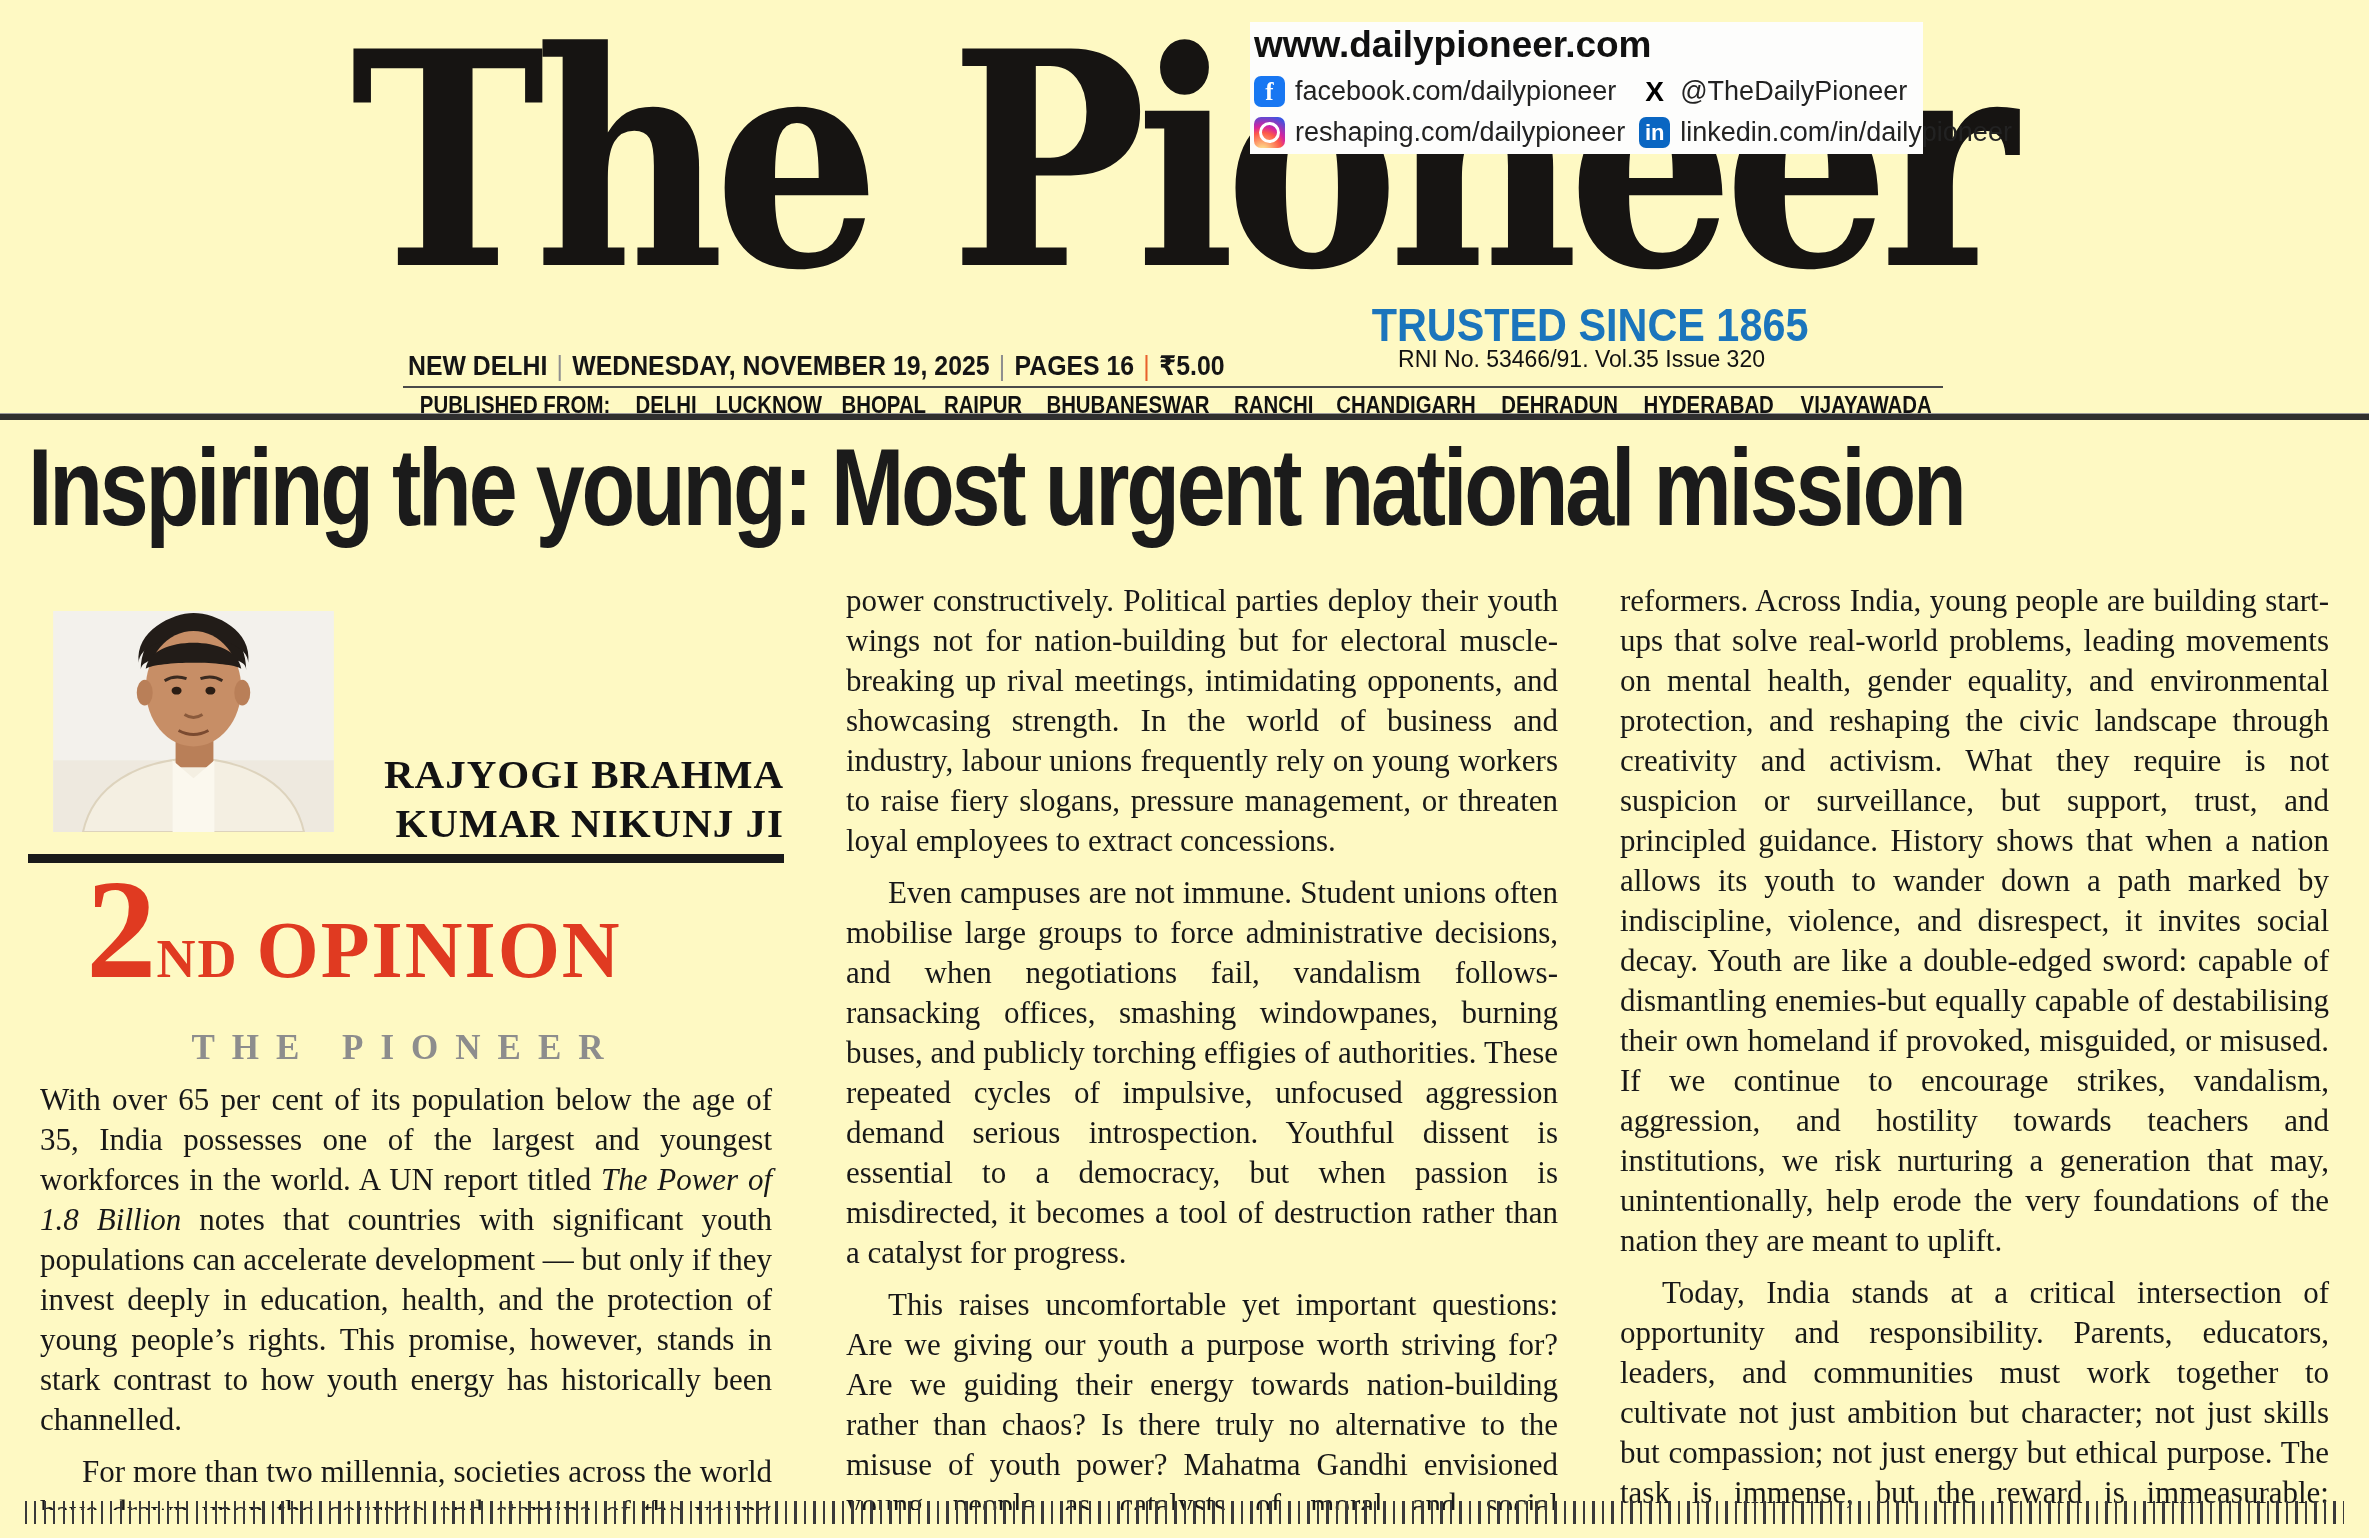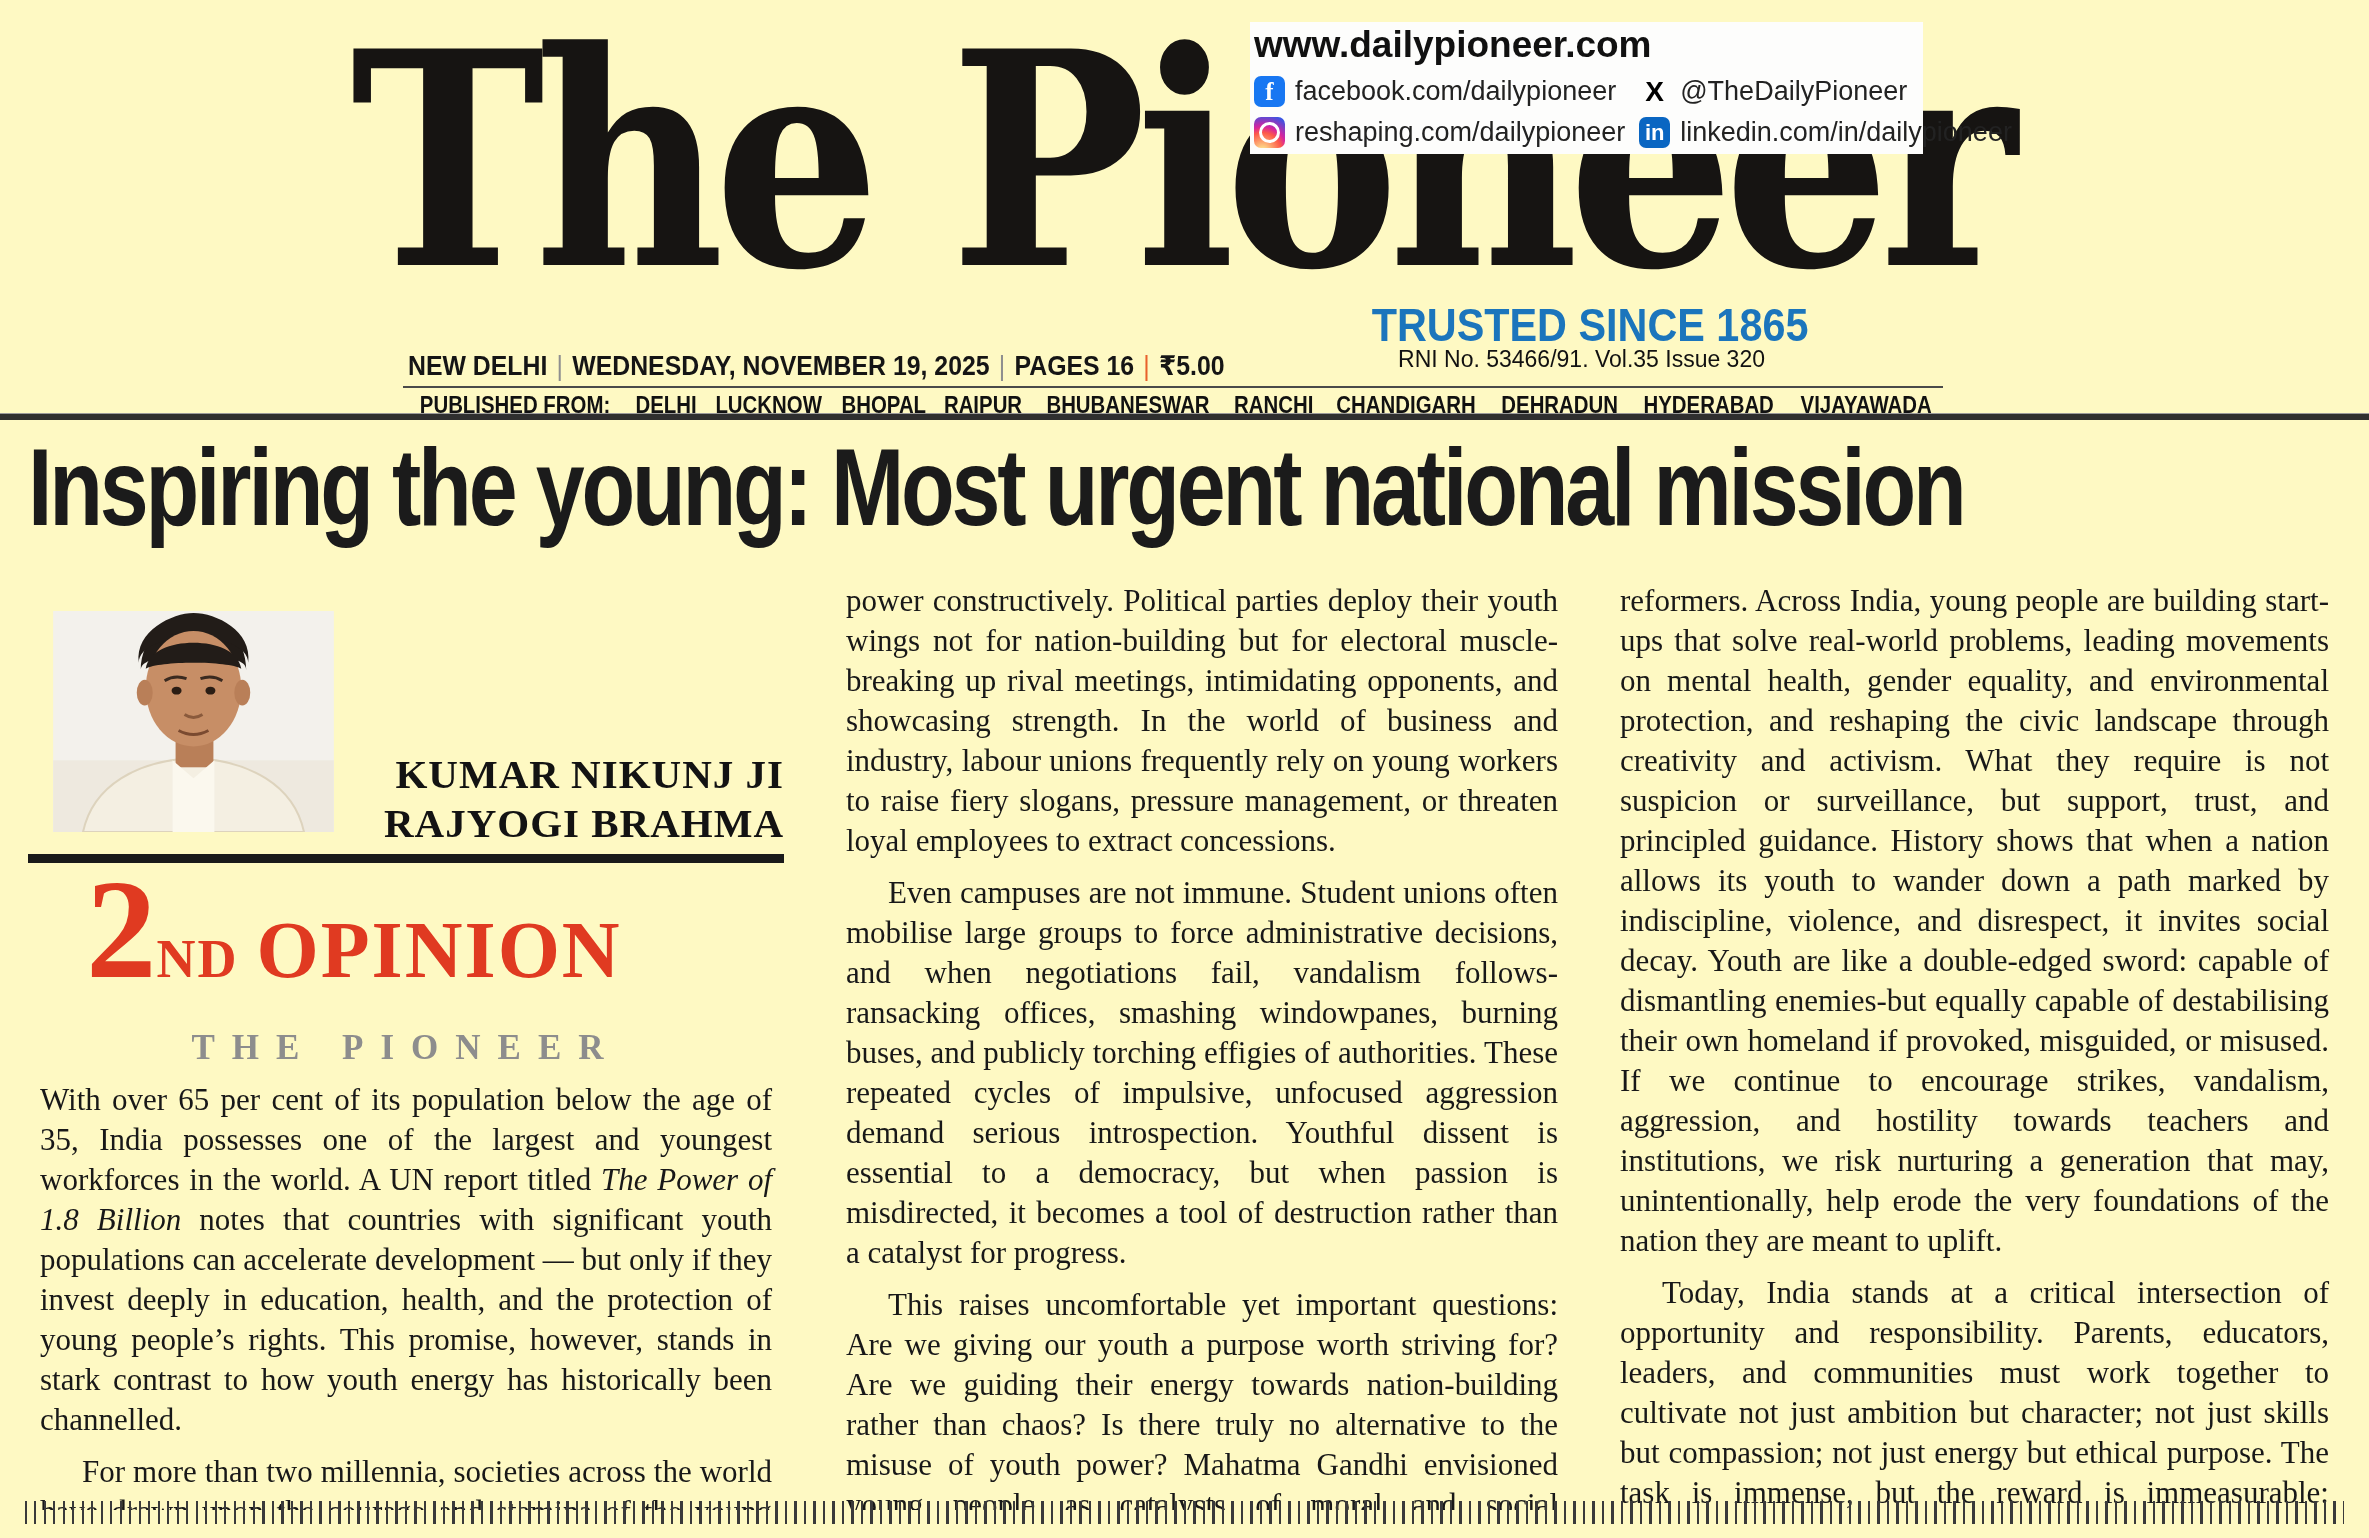--- a/index.html
+++ b/index.html
@@ -169,22 +169,22 @@
           <ellipse cx="190" cy="82" rx="8" ry="13" fill="#b97f58"></ellipse>
           <path d="M112 70 q10 -6 22 -2" stroke="#3a2a20" stroke-width="3" fill="none"></path>
           <path d="M148 68 q12 -4 22 2" stroke="#3a2a20" stroke-width="3" fill="none"></path>
           <ellipse cx="124" cy="80" rx="5" ry="4" fill="#2b1d14"></ellipse>
           <ellipse cx="158" cy="80" rx="5" ry="4" fill="#2b1d14"></ellipse>
           <path d="M132 104 q9 6 18 0" stroke="#8a5a3c" stroke-width="3" fill="none"></path>
           <path d="M126 120 q15 8 30 0" stroke="#7a4a30" stroke-width="3" fill="none"></path>
           <path d="M120 150 L141 168 L162 150 L162 222 L120 222 Z" fill="#fbf8ee"></path>
         </svg>
         <div class="author-name">
+          <div>RAJYOGI BRAHMA</div>
           <div>KUMAR NIKUNJ JI</div>
-          <div>RAJYOGI BRAHMA</div>
         </div>
       </div>
 
       <div class="black-rule"></div>
 
       <div class="opinion-line">
         <span class="op-2">2</span><span class="op-nd">ND</span><span class="op-word">OPINION</span>
       </div>
       <div class="op-brand">THE PIONEER</div>
 

